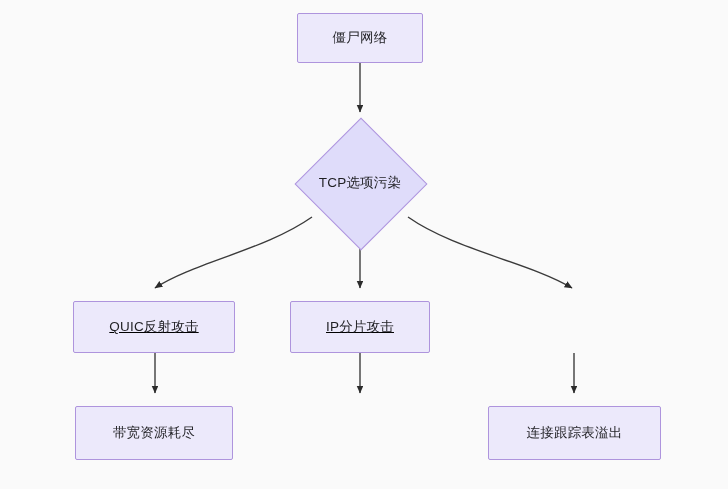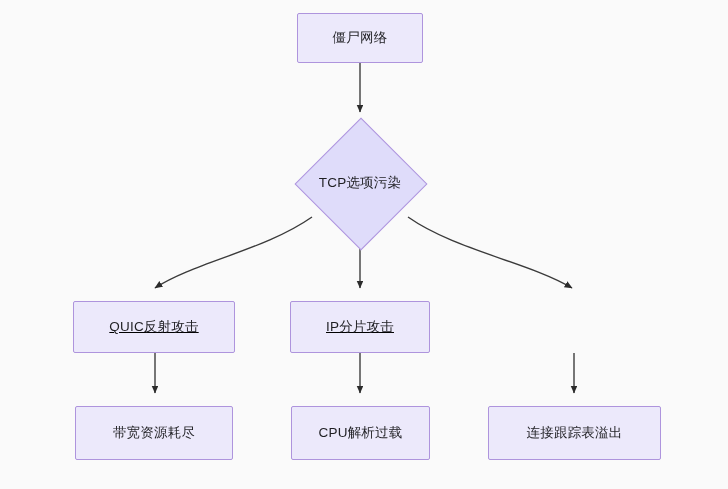--- a/index.html
+++ b/index.html
@@ -113,21 +113,18 @@
 
   <div class="node" style="left:290px; top:301px; width:140px; height:52px;text-decoration:underline;">
     <span class="node-label">IP分片攻击</span>
   </div>
 
 
   <div class="node" style="left:75px; top:406px; width:158px; height:54px;">
     <span class="node-label">带宽资源耗尽</span>
   </div>
 
-  <div class="node" style="left:291px; top:406px; width:139px; height:54px;">
-    <span class="node-label">CPU解析过载</span>
-  </div>
 
   <div class="node" style="left:488px; top:406px; width:173px; height:54px;">
     <span class="node-label">连接跟踪表溢出</span>
   </div>
 
 </div>
 
 </body></html>

